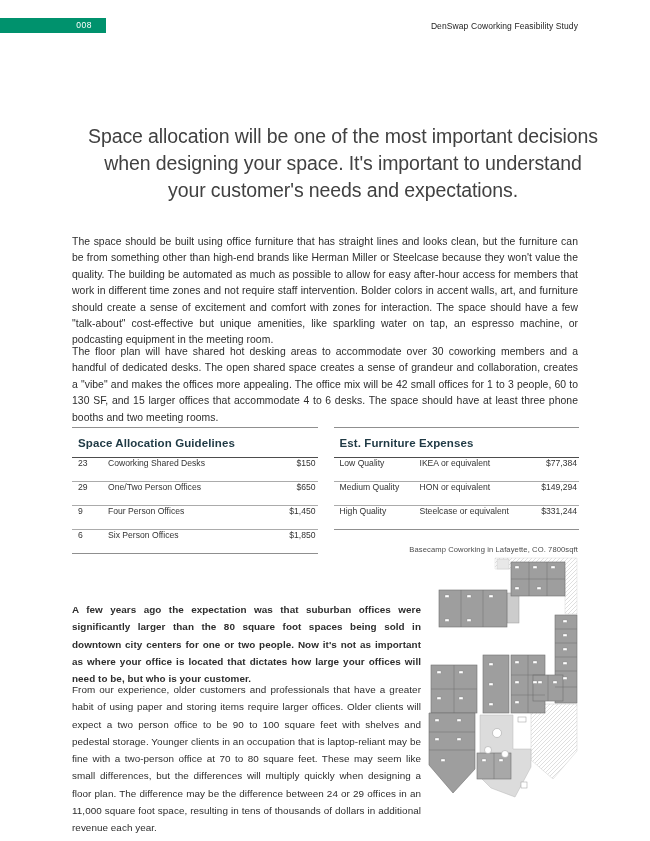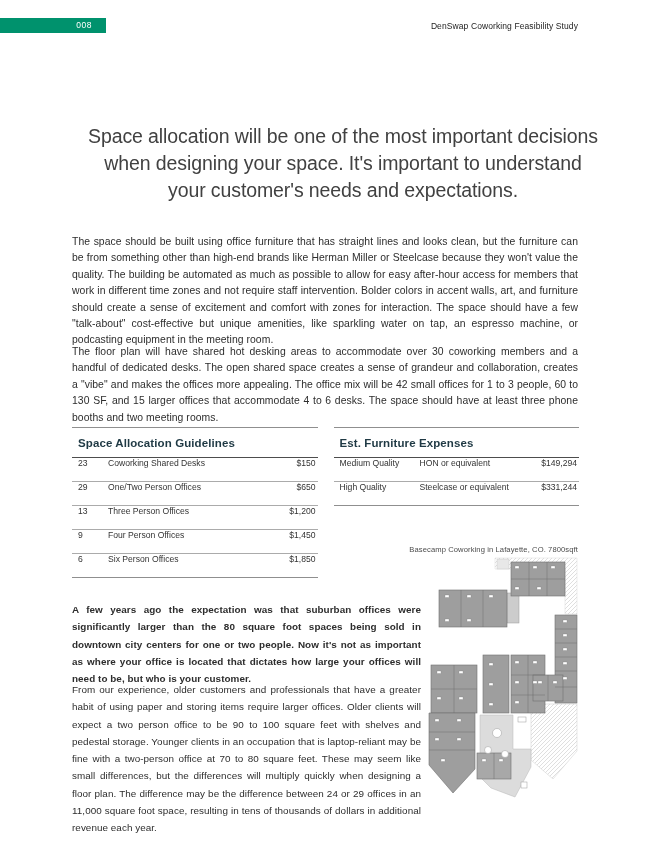--- a/index.html
+++ b/index.html
@@ -74,38 +74,38 @@
         <span class="cell-qty">23</span>
         <span class="cell-label">Coworking Shared Desks</span>
         <span class="cell-price">$150</span>
       </div>
       <div class="tbl-row">
         <span class="cell-qty">29</span>
         <span class="cell-label">One/Two Person Offices</span>
         <span class="cell-price">$650</span>
       </div>
       <div class="tbl-row">
-        <span class="cell-qty">13</span>
-        <span class="cell-label">Three Person Offices</span>
-        <span class="cell-price">$1,200</span>
-      </div>
-      <div class="tbl-row">
         <span class="cell-qty">9</span>
         <span class="cell-label">Four Person Offices</span>
         <span class="cell-price">$1,450</span>
       </div>
       <div class="tbl-row">
         <span class="cell-qty">6</span>
         <span class="cell-label">Six Person Offices</span>
         <span class="cell-price">$1,850</span>
       </div>
     </div>
 
     <div class="mini-table">
       <div class="tbl-title">Est. Furniture Expenses</div>
+      <div class="tbl-row">
+        <span class="cell-quality">Low Quality</span>
+        <span class="cell-label">IKEA or equivalent</span>
+        <span class="cell-price">$77,384</span>
+      </div>
       <div class="tbl-row">
         <span class="cell-quality">Medium Quality</span>
         <span class="cell-label">HON or equivalent</span>
         <span class="cell-price">$149,294</span>
       </div>
       <div class="tbl-row">
         <span class="cell-quality">High Quality</span>
         <span class="cell-label">Steelcase or equivalent</span>
         <span class="cell-price">$331,244</span>
       </div>

